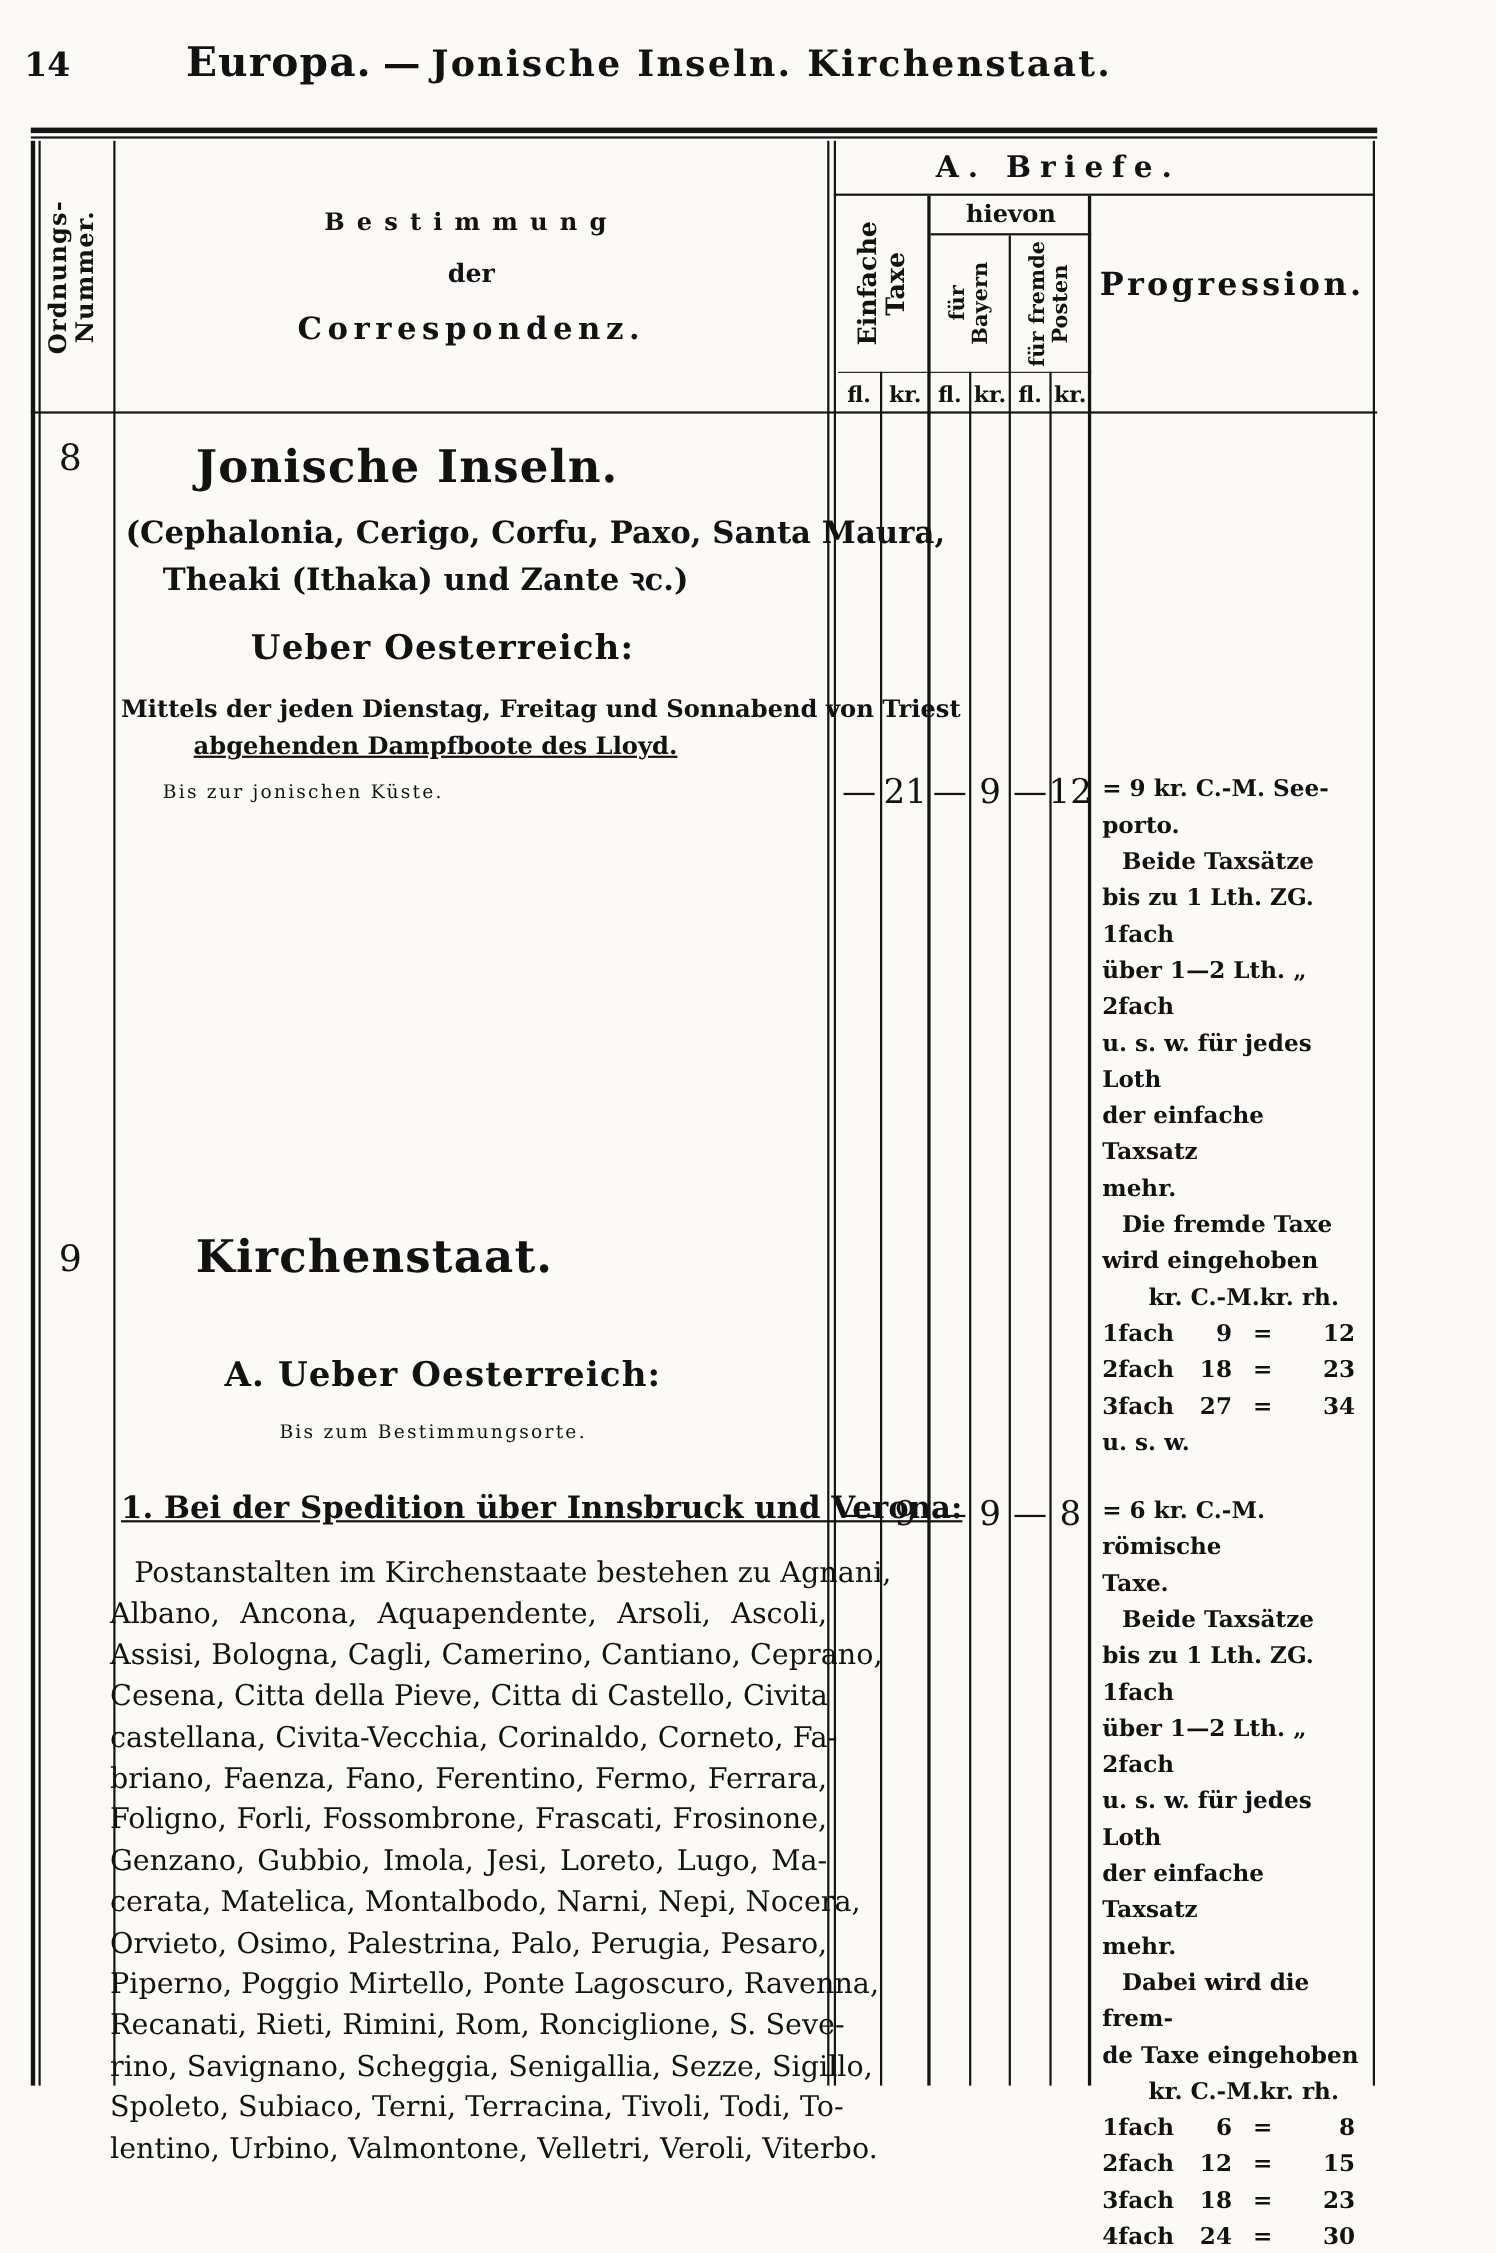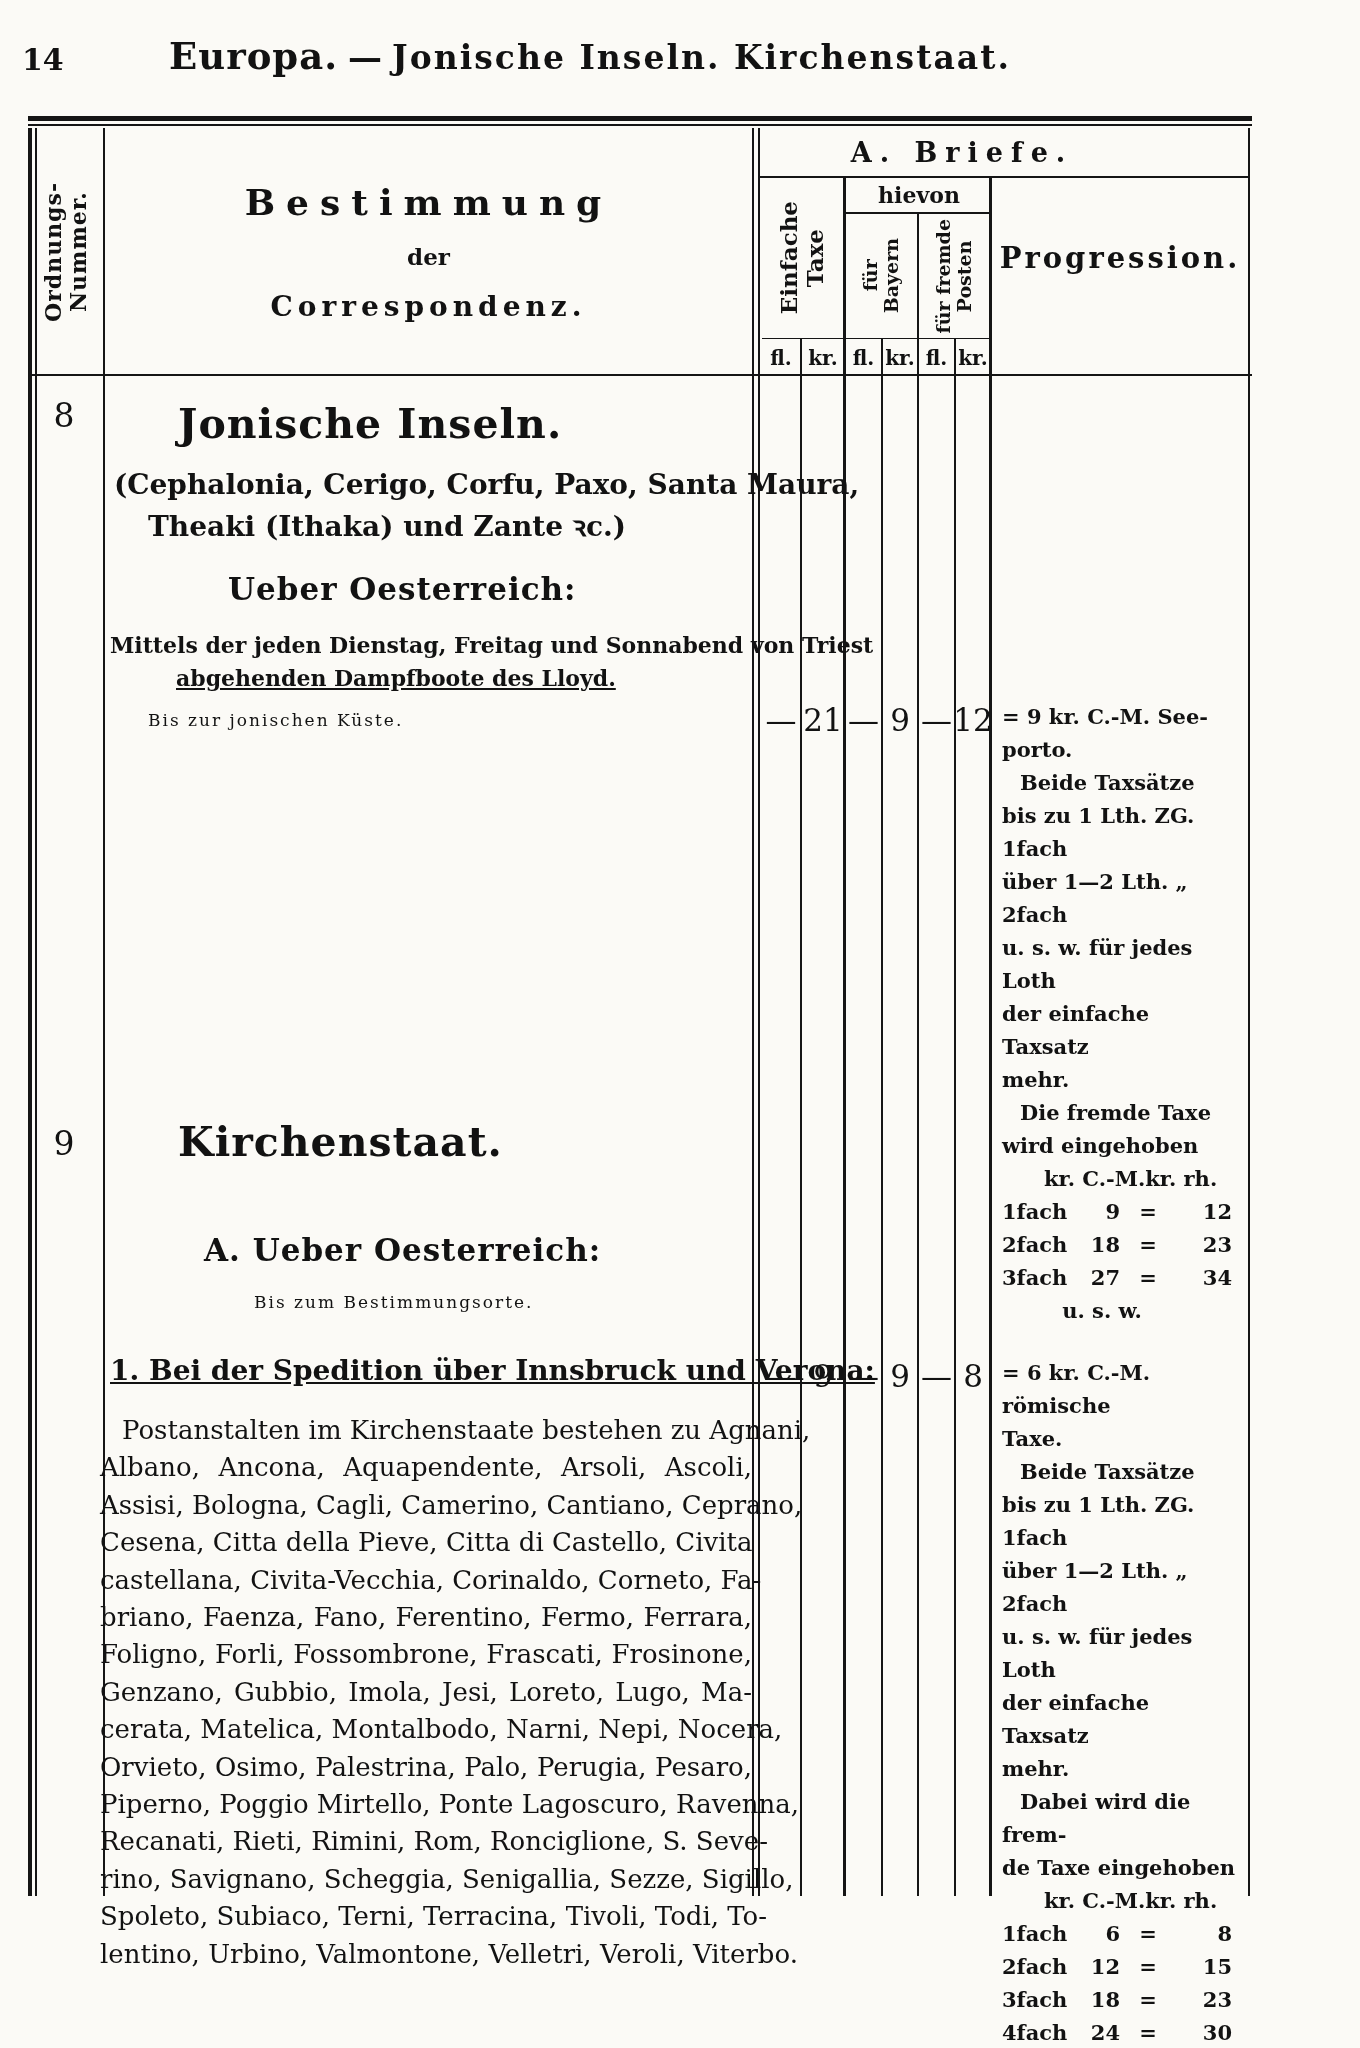--- a/index.html
+++ b/index.html
@@ -18,21 +18,21 @@
   .rt-rest{font-size:33px;font-weight:bold;letter-spacing:2px;}
   
   .ttable{position:absolute;left:28px;top:116px;width:1224px;height:1860px;}
   
   .hcell{position:absolute;display:flex;align-items:center;justify-content:center;text-align:center;}
   .vtext{writing-mode:vertical-rl;transform:rotate(180deg);line-height:1.12;}
   .vtext span{display:block;}
   .briefe{font-size:27px;font-weight:bold;letter-spacing:8px;}
   .hievon{font-size:22px;font-weight:bold;}
   .proglabel{font-size:29px;font-weight:bold;letter-spacing:3px;}
-  .best-l1{font-size:36px;font-weight:bold;letter-spacing:11px;}
+  .best-l1{font-size:22px;font-weight:bold;letter-spacing:11px;}
   .best-l2{font-size:23px;font-weight:bold;}
   .best-l3{font-size:28px;font-weight:bold;letter-spacing:5px;}
   .units{position:absolute;left:734px;top:222px;width:230px;height:34px;display:grid;grid-template-columns:38px 46px 35px 38px 35px 38px;}
   .units div{display:flex;align-items:flex-end;justify-content:center;font-size:20px;font-weight:bold;padding-bottom:2px;}
   
   .rownum{position:absolute;left:0;width:72px;text-align:center;font-size:33px;}
   .sect-title{position:absolute;font-size:41px;font-weight:bold;letter-spacing:1px;white-space:nowrap;}
   .sub{position:absolute;font-size:28px;font-weight:bold;white-space:nowrap;}
   .routehead{position:absolute;font-size:31px;font-weight:bold;letter-spacing:1px;white-space:nowrap;}
   .note{position:absolute;font-size:22px;font-weight:bold;white-space:nowrap;}
@@ -41,21 +41,21 @@
   .vals{position:absolute;left:734px;width:230px;height:40px;display:grid;grid-template-columns:38px 46px 35px 38px 35px 38px;}
   .vals div{display:flex;align-items:center;justify-content:center;font-size:31px;}
   .prog{position:absolute;left:974px;width:240px;font-size:21px;font-weight:bold;line-height:33px;}
   .prog .ind{text-indent:18px;}
   .ptbl-head{display:flex;justify-content:flex-start;padding-left:42px;padding-right:2px;}
   .ptbl-row{display:flex;}
   .ptbl-row .c0{width:74px;}
   .ptbl-row .c1{width:44px;text-align:right;}
   .ptbl-row .ceq{width:56px;text-align:center;}
   .ptbl-row .c2{width:56px;text-align:right;}
-  .ptbl-foot{text-align:center;padding-right:40px;}
+  .ptbl-foot{padding-right:40px;}
   .cities{position:absolute;left:72px;top:1296px;width:652px;font-size:26px;line-height:37.4px;font-weight:normal;}
   .cities div{text-align:justify;text-align-last:justify;white-space:nowrap;}
   .cities div.first{text-indent:22px;}
 </style>
 </head>
 <body>
 
 <div class="page-num">14</div>
 <div class="running-title">
   <span class="rt-europa">Europa.</span><span class="rt-dash">—</span><span class="rt-rest">Jonische Inseln.  Kirchenstaat.</span>

